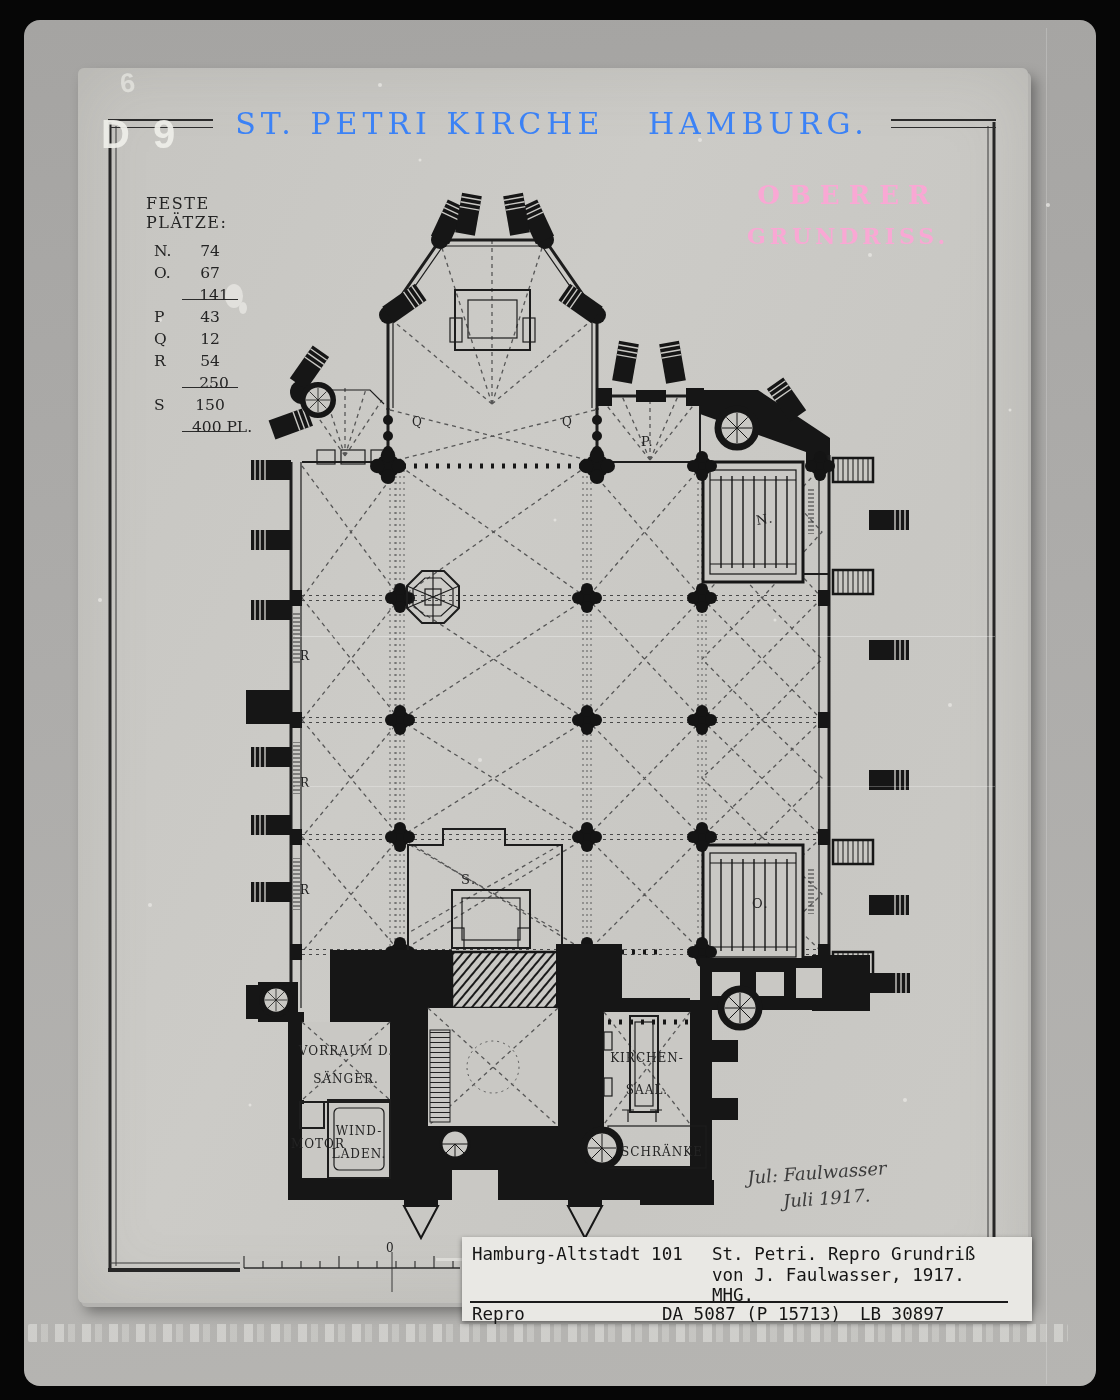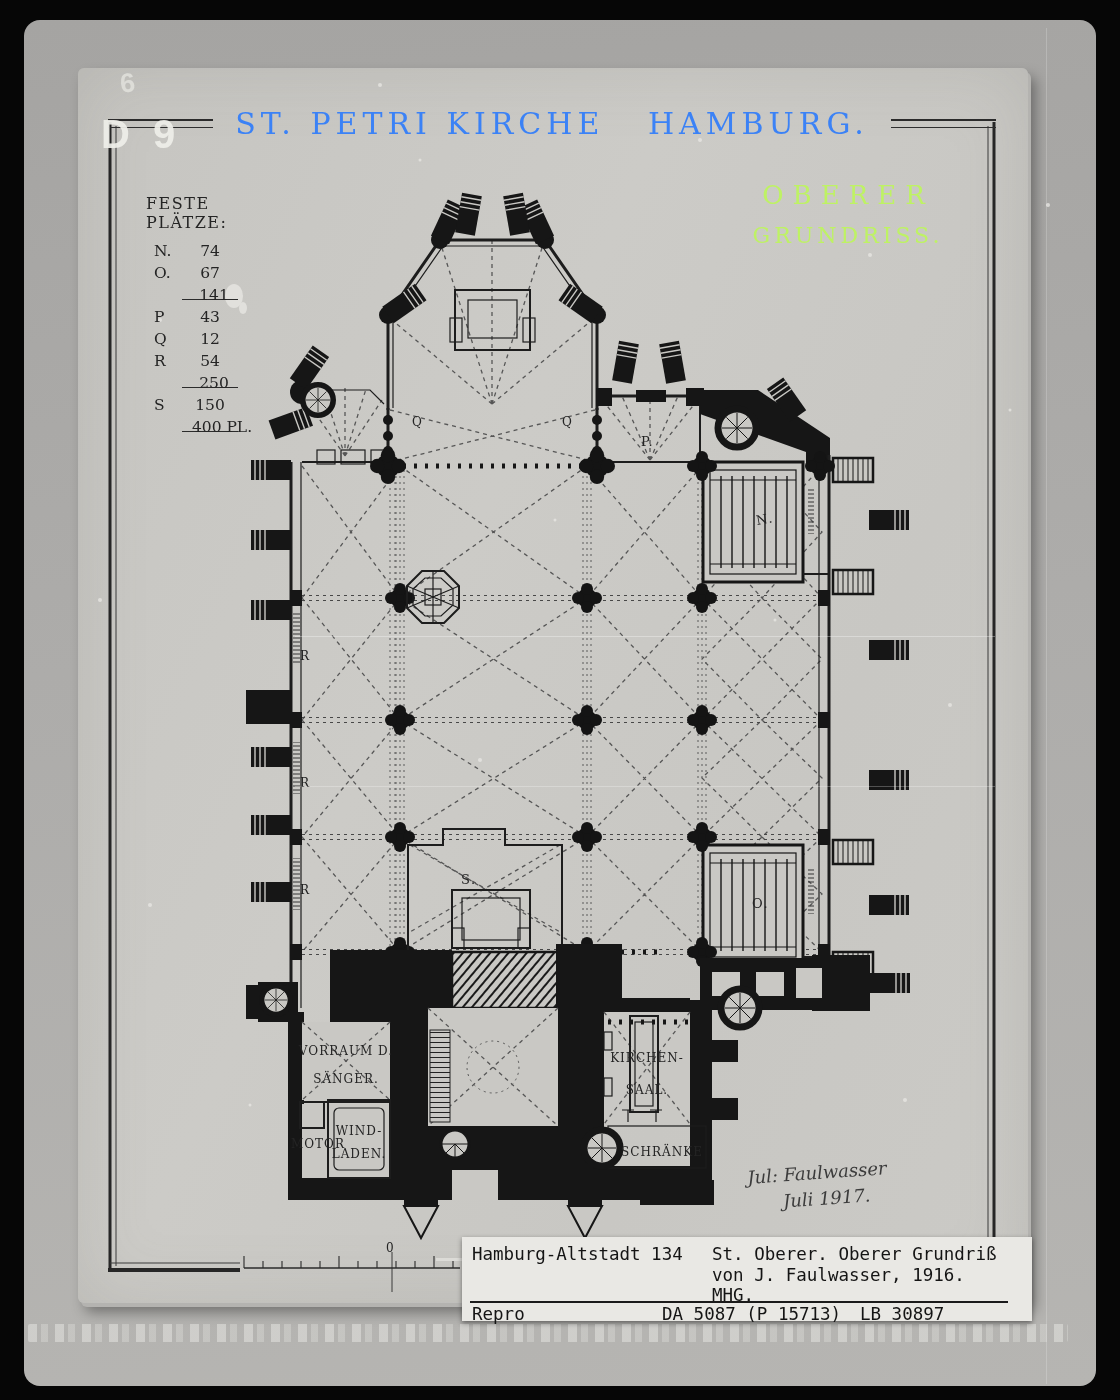--- a/index.html
+++ b/index.html
@@ -16,21 +16,21 @@
   
   .mark6{left:120px;top:68px;font-family:"Liberation Sans",sans-serif;font-weight:bold;font-size:27px;
          color:rgba(228,228,222,.8);transform:rotate(-6deg);z-index:6;}
   .markd9{left:101px;top:112px;font-family:"Liberation Sans",sans-serif;font-weight:bold;font-size:40px;
           color:rgba(238,238,232,.93);letter-spacing:6px;z-index:6;}
   
   .title-row{left:108px;top:100px;width:888px;height:46px;display:flex;align-items:center;}
   .rule{flex:1 1 auto;height:6px;border-top:2px solid #2b2b2b;border-bottom:1.5px solid #2e2e2e;}
   .title-text{white-space:pre;padding:0 22px;font-size:30px;letter-spacing:5px;color:#3b82f6;}
   
-  .heading{left:742px;top:180px;width:212px;text-align:center;color:#bef264;}
+  .heading{left:742px;top:180px;width:212px;text-align:center;color:#f9a8d4;font-weight:bold;}
   .heading .h1{font-size:26px;letter-spacing:9px;}
   .heading .h2{font-size:22px;letter-spacing:4px;margin-top:13px;}
   
   .feste{left:146px;top:194px;width:150px;color:#242424;}
   .feste .fh{font-size:16px;letter-spacing:1.5px;margin-bottom:10px;}
   .fr{position:relative;height:22px;font-size:15.5px;}
   .fl{position:absolute;left:8px;}
   .fv{position:absolute;left:36px;width:56px;text-align:center;}
   .fr.ul .fv{border-bottom:1.5px solid #2b2b2b;padding-bottom:17px;}
   .fr.sum .fv{left:40px;}
@@ -455,23 +455,23 @@
     </div>
   </div>
 
   <div class="overlay signature">
     <div class="s1">Jul: Faulwasser</div>
     <div class="s2">Juli 1917.</div>
   </div>
 
   <div class="overlay label-tick"></div>
   <div class="overlay labelstrip">
-    <span class="ls-loc">Hamburg-Altstadt 134</span>
-    <span class="ls-t1">St. Oberer. Oberer Grundriß</span>
-    <span class="ls-t2">von J. Faulwasser, 1916.</span>
+    <span class="ls-loc">Hamburg-Altstadt 101</span>
+    <span class="ls-t1">St. Petri. Repro Grundriß</span>
+    <span class="ls-t2">von J. Faulwasser, 1917.</span>
     <span class="ls-t3">MHG.</span>
     <div class="ls-rule"></div>
     <span class="ls-repro">Repro</span>
     <span class="ls-da">DA 5087 (P 15713)</span>
     <span class="ls-lb">LB 30897</span>
   </div>
 
   <div class="overlay filmedge"></div>
   <div class="overlay scr-h1"></div>
   <div class="overlay scr-h2"></div>

